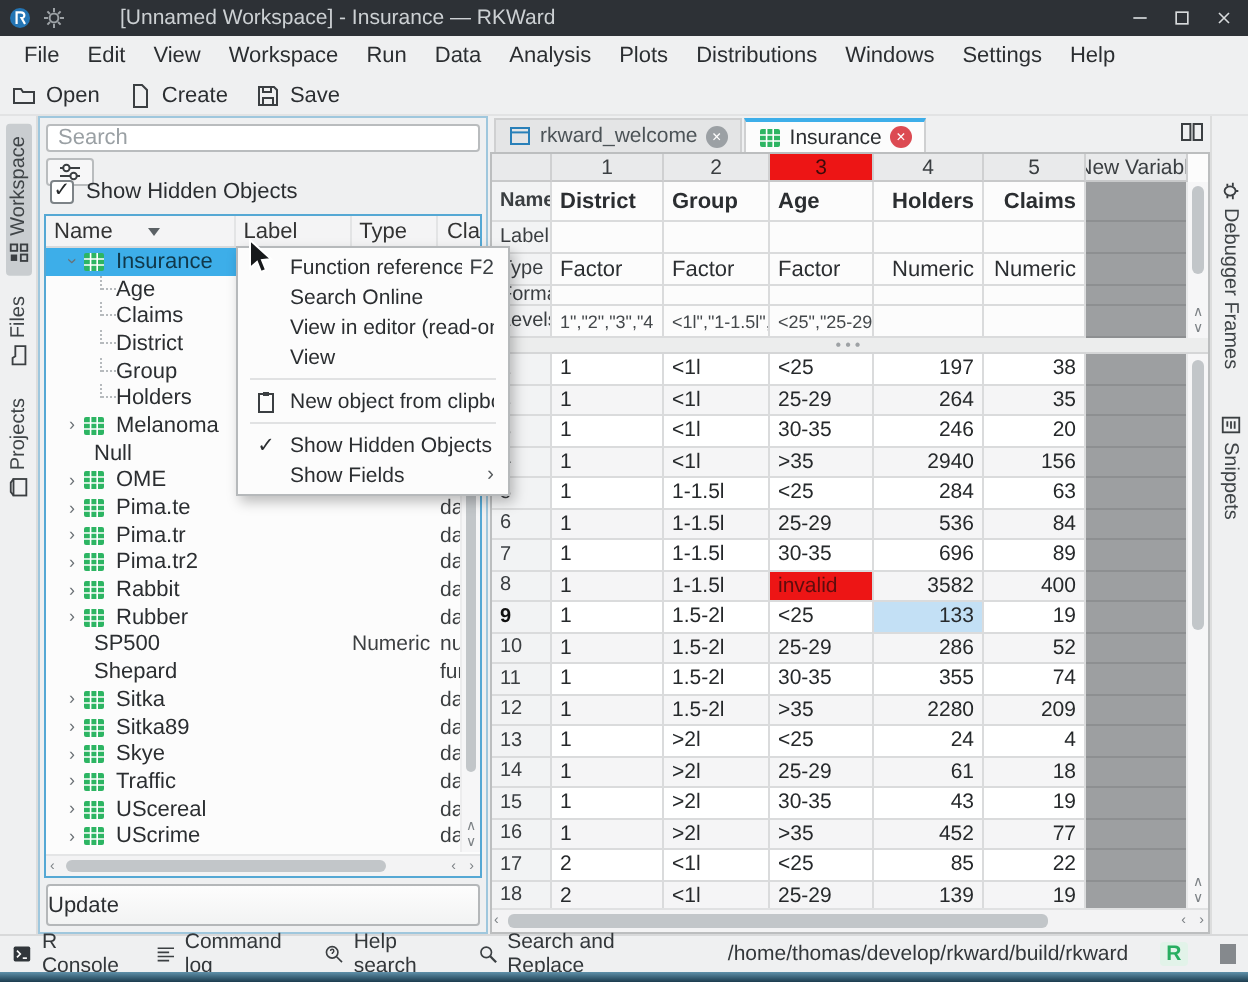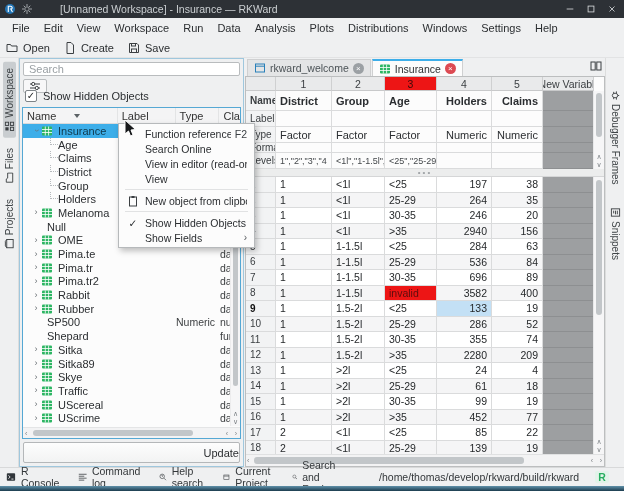--- a/index.html
+++ b/index.html
@@ -50,21 +50,21 @@
   .exp{width:10px;flex:none;text-align:center;color:#6a7075;font-size:9px;line-height:1;}
   .exp.open{transform:rotate(90deg);}
   .tico{width:13px;height:12px;flex:none;margin-right:4px;}
   .tico svg{width:12px;height:12px;}
   .guide{position:absolute;left:27px;top:0;width:8px;height:7px;border-left:1px dotted #b6babd;border-bottom:1px dotted #b6babd;}
   #tree-vscroll{position:absolute;right:0;top:16px;bottom:12px;width:10px;background:#f6f6f7;border-left:1px solid #ececed;font-size:7px;color:#7d8286;text-align:center;}
   #tree-vscroll .thumb{position:absolute;left:2px;right:2px;top:12px;height:250px;background:#c2c6c9;border-radius:3px;}
   #tree-hscroll{height:11px;flex:none;background:#f3f3f4;border-top:1px solid #e4e5e6;position:relative;font-size:7px;color:#7d8286;}
   #tree-hscroll .thumb{position:absolute;left:10px;top:2px;width:160px;height:6px;background:#c2c6c9;border-radius:3px;}
   .sb-ar{position:absolute;top:1px;line-height:9px;}
-  #update-btn{height:21px;margin:3px 1px 1px 1px;border:1px solid #b4b7b9;border-radius:2px;background:linear-gradient(#fdfdfd,#f2f3f3);display:flex;align-items:center;justify-content:flex-end;font-size:11px;}
+  #update-btn{height:21px;margin:3px 1px 1px 1px;border:1px solid #b4b7b9;border-radius:2px;background:linear-gradient(#fdfdfd,#f2f3f3);display:flex;align-items:center;justify-content:flex-start;font-size:11px;}
   
   #main-panel{position:absolute;left:245px;top:58px;width:360px;height:409px;}
   #tabbar{height:18px;display:flex;align-items:flex-end;gap:1px;padding-left:2px;position:relative;}
   .tab{display:flex;align-items:center;gap:4px;height:17px;padding:0 6px;font-size:10.5px;background:#e4e5e6;border:1px solid #cfd0d1;border-bottom:none;color:#4c5357;}
   .tab.active{background:#fcfcfc;color:#2b2e31;border-top:2px solid #3daee9;}
   .tclose{width:11px;height:11px;border-radius:50%;background:#9ba0a4;color:#fff;font-size:8px;line-height:11px;text-align:center;}
   .tclose.red{background:#dc4a52;}
   #split-btn{position:absolute;right:3px;top:2px;}
   #table-frame{position:absolute;left:0;top:18px;right:0;bottom:0;border:1px solid #bcbebf;background:#fcfcfc;display:flex;flex-direction:column;overflow:hidden;}
   .frow{display:flex;flex:none;}
@@ -796,21 +796,21 @@
             <span class="cell dc c3">25-29</span>
             <span class="cell dc c4">61</span>
             <span class="cell dc c5">18</span>
             <span class="cell c6 gray"></span>
           </div>
           <div class="frow drow">
             <span class="cell c0">15</span>
             <span class="cell dc c1">1</span>
             <span class="cell dc c2">&gt;2l</span>
             <span class="cell dc c3">30-35</span>
-            <span class="cell dc c4">99</span>
+            <span class="cell dc c4">43</span>
             <span class="cell dc c5">19</span>
             <span class="cell c6 gray"></span>
           </div>
           <div class="frow drow">
             <span class="cell c0">16</span>
             <span class="cell dc c1">1</span>
             <span class="cell dc c2">&gt;2l</span>
             <span class="cell dc c3">&gt;35</span>
             <span class="cell dc c4">452</span>
             <span class="cell dc c5">77</span>
@@ -923,29 +923,20 @@
             <circle cx="5" cy="5" r="3.5" fill="none" stroke="#3b3f42"></circle>
             <path d="M7.7 7.7L11 11" stroke="#3b3f42"></path>
             <path d="M4 4.2c0-1.4 2-1.4 2 0 0 .9-1 .8-1 1.8" fill="none" stroke="#3b3f42" stroke-width=".9"></path>
           </svg>
         </span>
         <span>Help search</span>
       </span>
       <span class="sb-item">
         <span class="ic">
           <svg viewBox="0 0 12 12">
-            <rect x="1.5" y="2.5" width="9" height="7.5" fill="none" stroke="#3b3f42"></rect>
-            <path d="M1.5 4.5h9" stroke="#3b3f42"></path>
-          </svg>
-        </span>
-        <span>Current Project</span>
-      </span>
-      <span class="sb-item">
-        <span class="ic">
-          <svg viewBox="0 0 12 12">
             <circle cx="5" cy="5" r="3.2" fill="none" stroke="#3b3f42"></circle>
             <path d="M7.4 7.4L11 11" stroke="#3b3f42" stroke-width="1.4"></path>
           </svg>
         </span>
         <span>Search and Replace</span>
       </span>
       <span id="sb-spacer"></span>
       <span id="r-path">/home/thomas/develop/rkward/build/rkward</span>
       <span id="r-badge">R</span>
       <span id="stop-box"></span>

